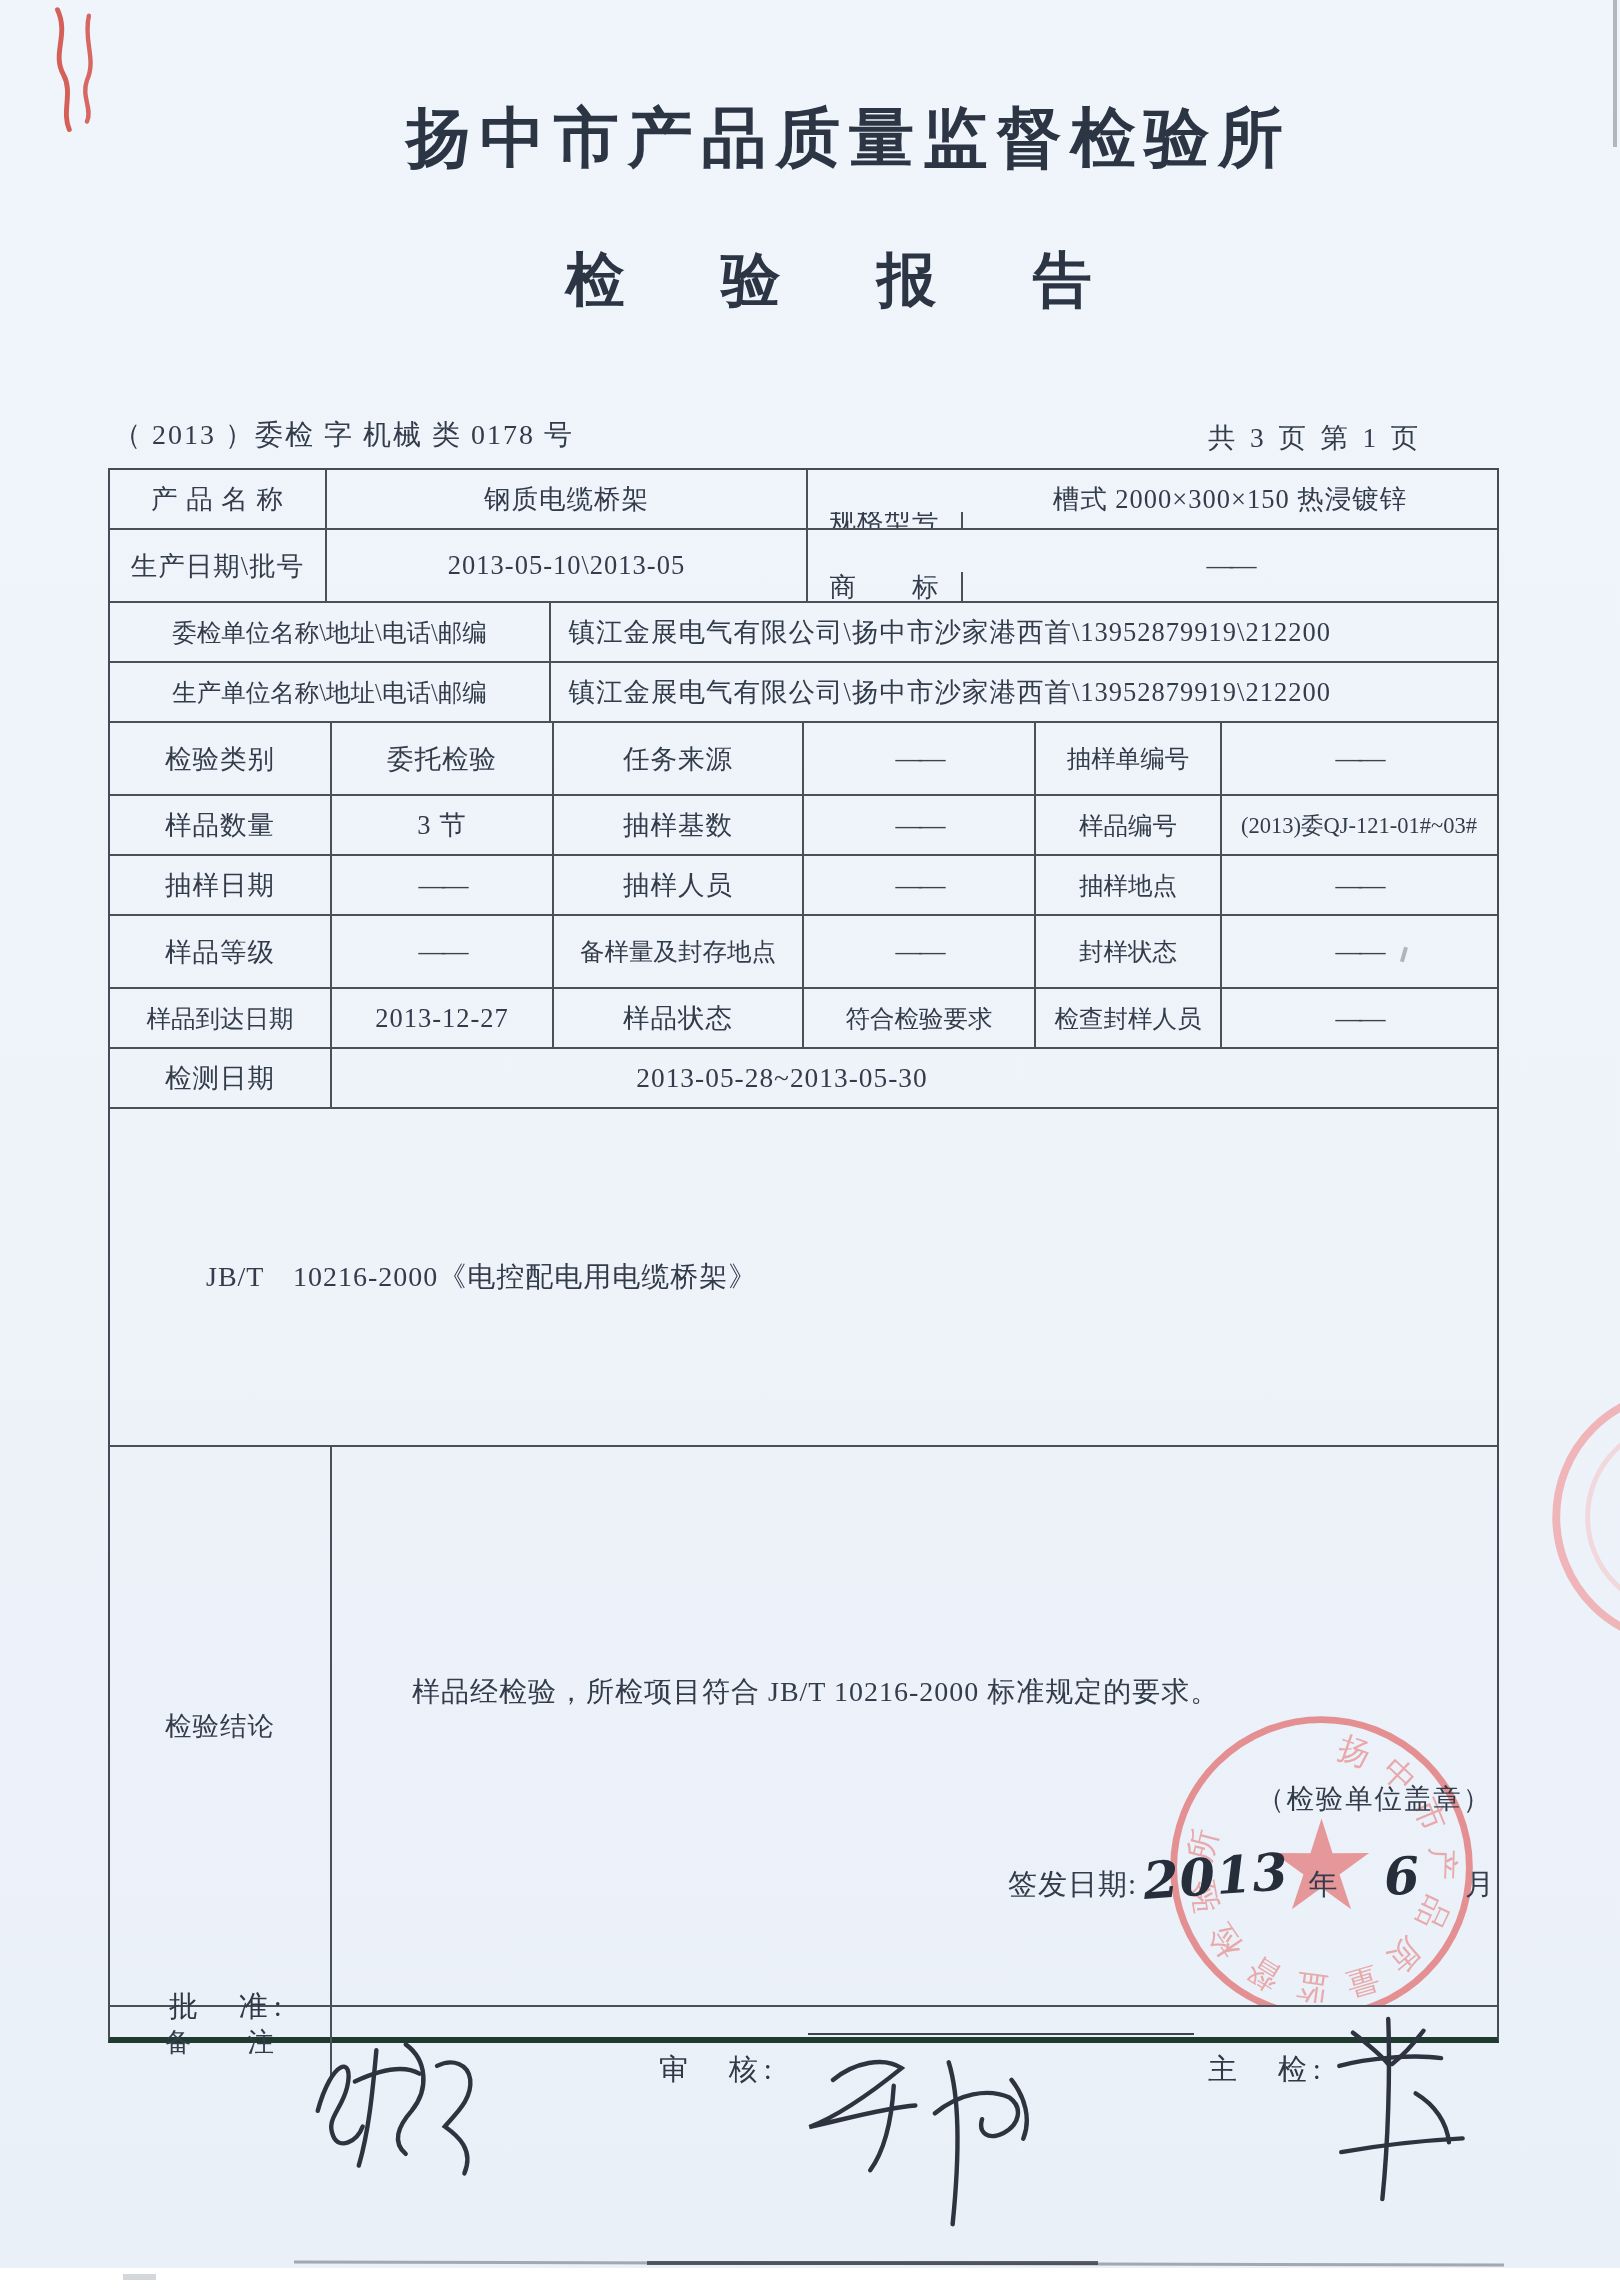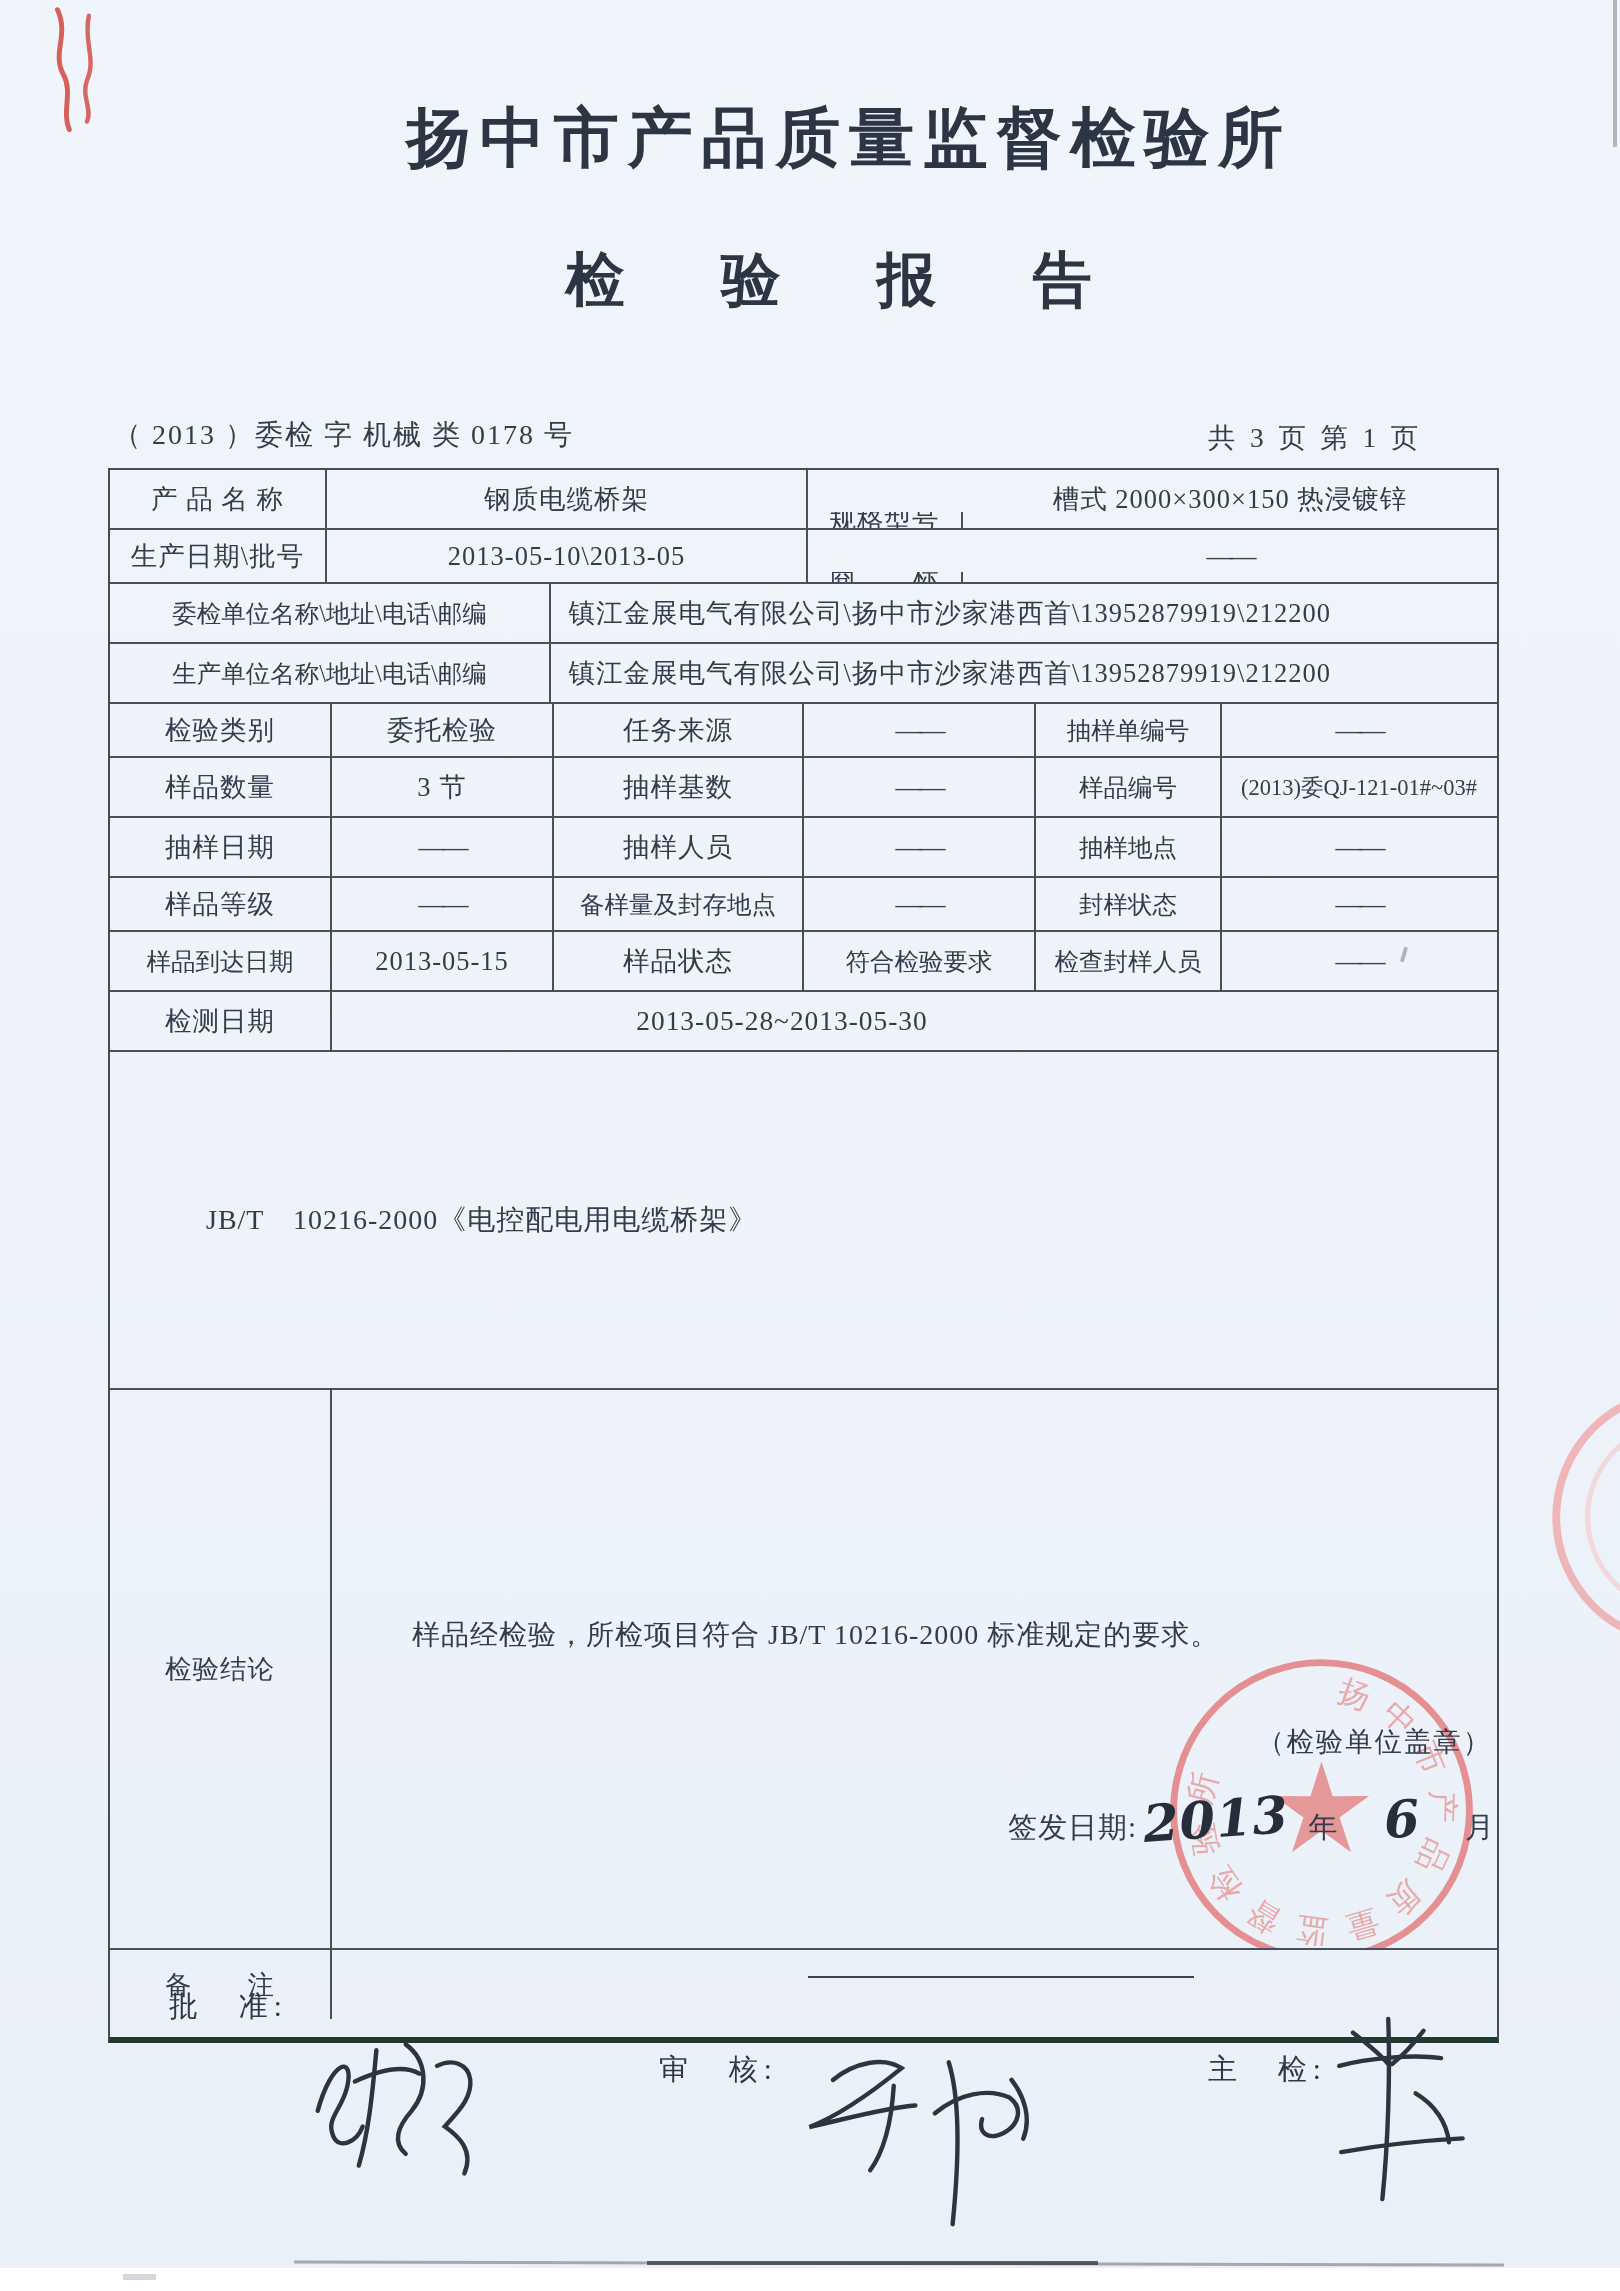--- a/index.html
+++ b/index.html
@@ -14,21 +14,21 @@
   .refline{left:113px;top:416px;font-size:28px;letter-spacing:2px;white-space:nowrap;}
   .pageinfo{left:1208px;top:420px;font-size:27.4px;letter-spacing:3.9px;white-space:nowrap;}
   .tbl{left:108px;top:468px;width:1387px;height:1567px;border:2.9px solid #454c57;
        border-bottom:6.9px solid #203a30;box-sizing:content-box;background:transparent;}
   .r{display:flex;border-bottom:2px solid #4a5059;box-sizing:border-box;}
   .r:last-child{border-bottom:none;}
   .c{border-right:2px solid #4a5059;box-sizing:border-box;display:flex;align-items:center;
      justify-content:center;font-size:26.5px;letter-spacing:1px;text-align:center;
      overflow:hidden;white-space:nowrap;}
   .c:last-child{border-right:none;}
-  .h61{height:60px;} .h62{height:54px;}
+  .h61{height:60px;} .h62{height:73px;}
   .w221{flex:0 0 217px;} .w491{flex:0 0 481px;} .w158{flex:0 0 155px;margin-top:42px;} .w545{flex:0 0 534px;}
   .w450{flex:0 0 441px;} .w965{flex:0 0 946px;}
   .w226{flex:0 0 222px;} .w227{flex:0 0 222px;} .w255{flex:0 0 250px;} .w237{flex:0 0 232px;}
   .w190{flex:0 0 186px;} .w280{flex:0 0 274px;} .w1189{flex:0 0 1165px;}
   .left{justify-content:flex-start;padding-left:17.6px;text-align:left;border-radius:7px;}
   .fs25{font-size:24.5px;letter-spacing:0;}
   .fs23{font-size:22.5px;letter-spacing:0;}
   .dash{letter-spacing:-2.9px;color:#3b4350;}
   .rowBasis{height:338px;}
   .rowConcl{height:560px;}
@@ -121,21 +121,21 @@
       <div class="c w226">样品等级</div>
       <div class="c w227 dash">——</div>
       <div class="c w255 fs25">备样量及封存地点</div>
       <div class="c w237 dash">——</div>
       <div class="c w190 fs25">封样状态</div>
       <div class="c w280 dash">——</div>
     </div>
 
     <div class="r h61">
       <div class="c w226 fs25">样品到达日期</div>
-      <div class="c w227">2013-05-15</div>
+      <div class="c w227">2013-12-27</div>
       <div class="c w255">样品状态</div>
       <div class="c w237 fs25">符合检验要求</div>
       <div class="c w190 fs25">检查封样人员</div>
       <div class="c w280 dash">——</div>
     </div>
 
     <div class="r h61">
       <div class="c w226">检测日期</div>
       <div class="c w1189 dateVal">2013-05-28~2013-05-30</div>
     </div>

